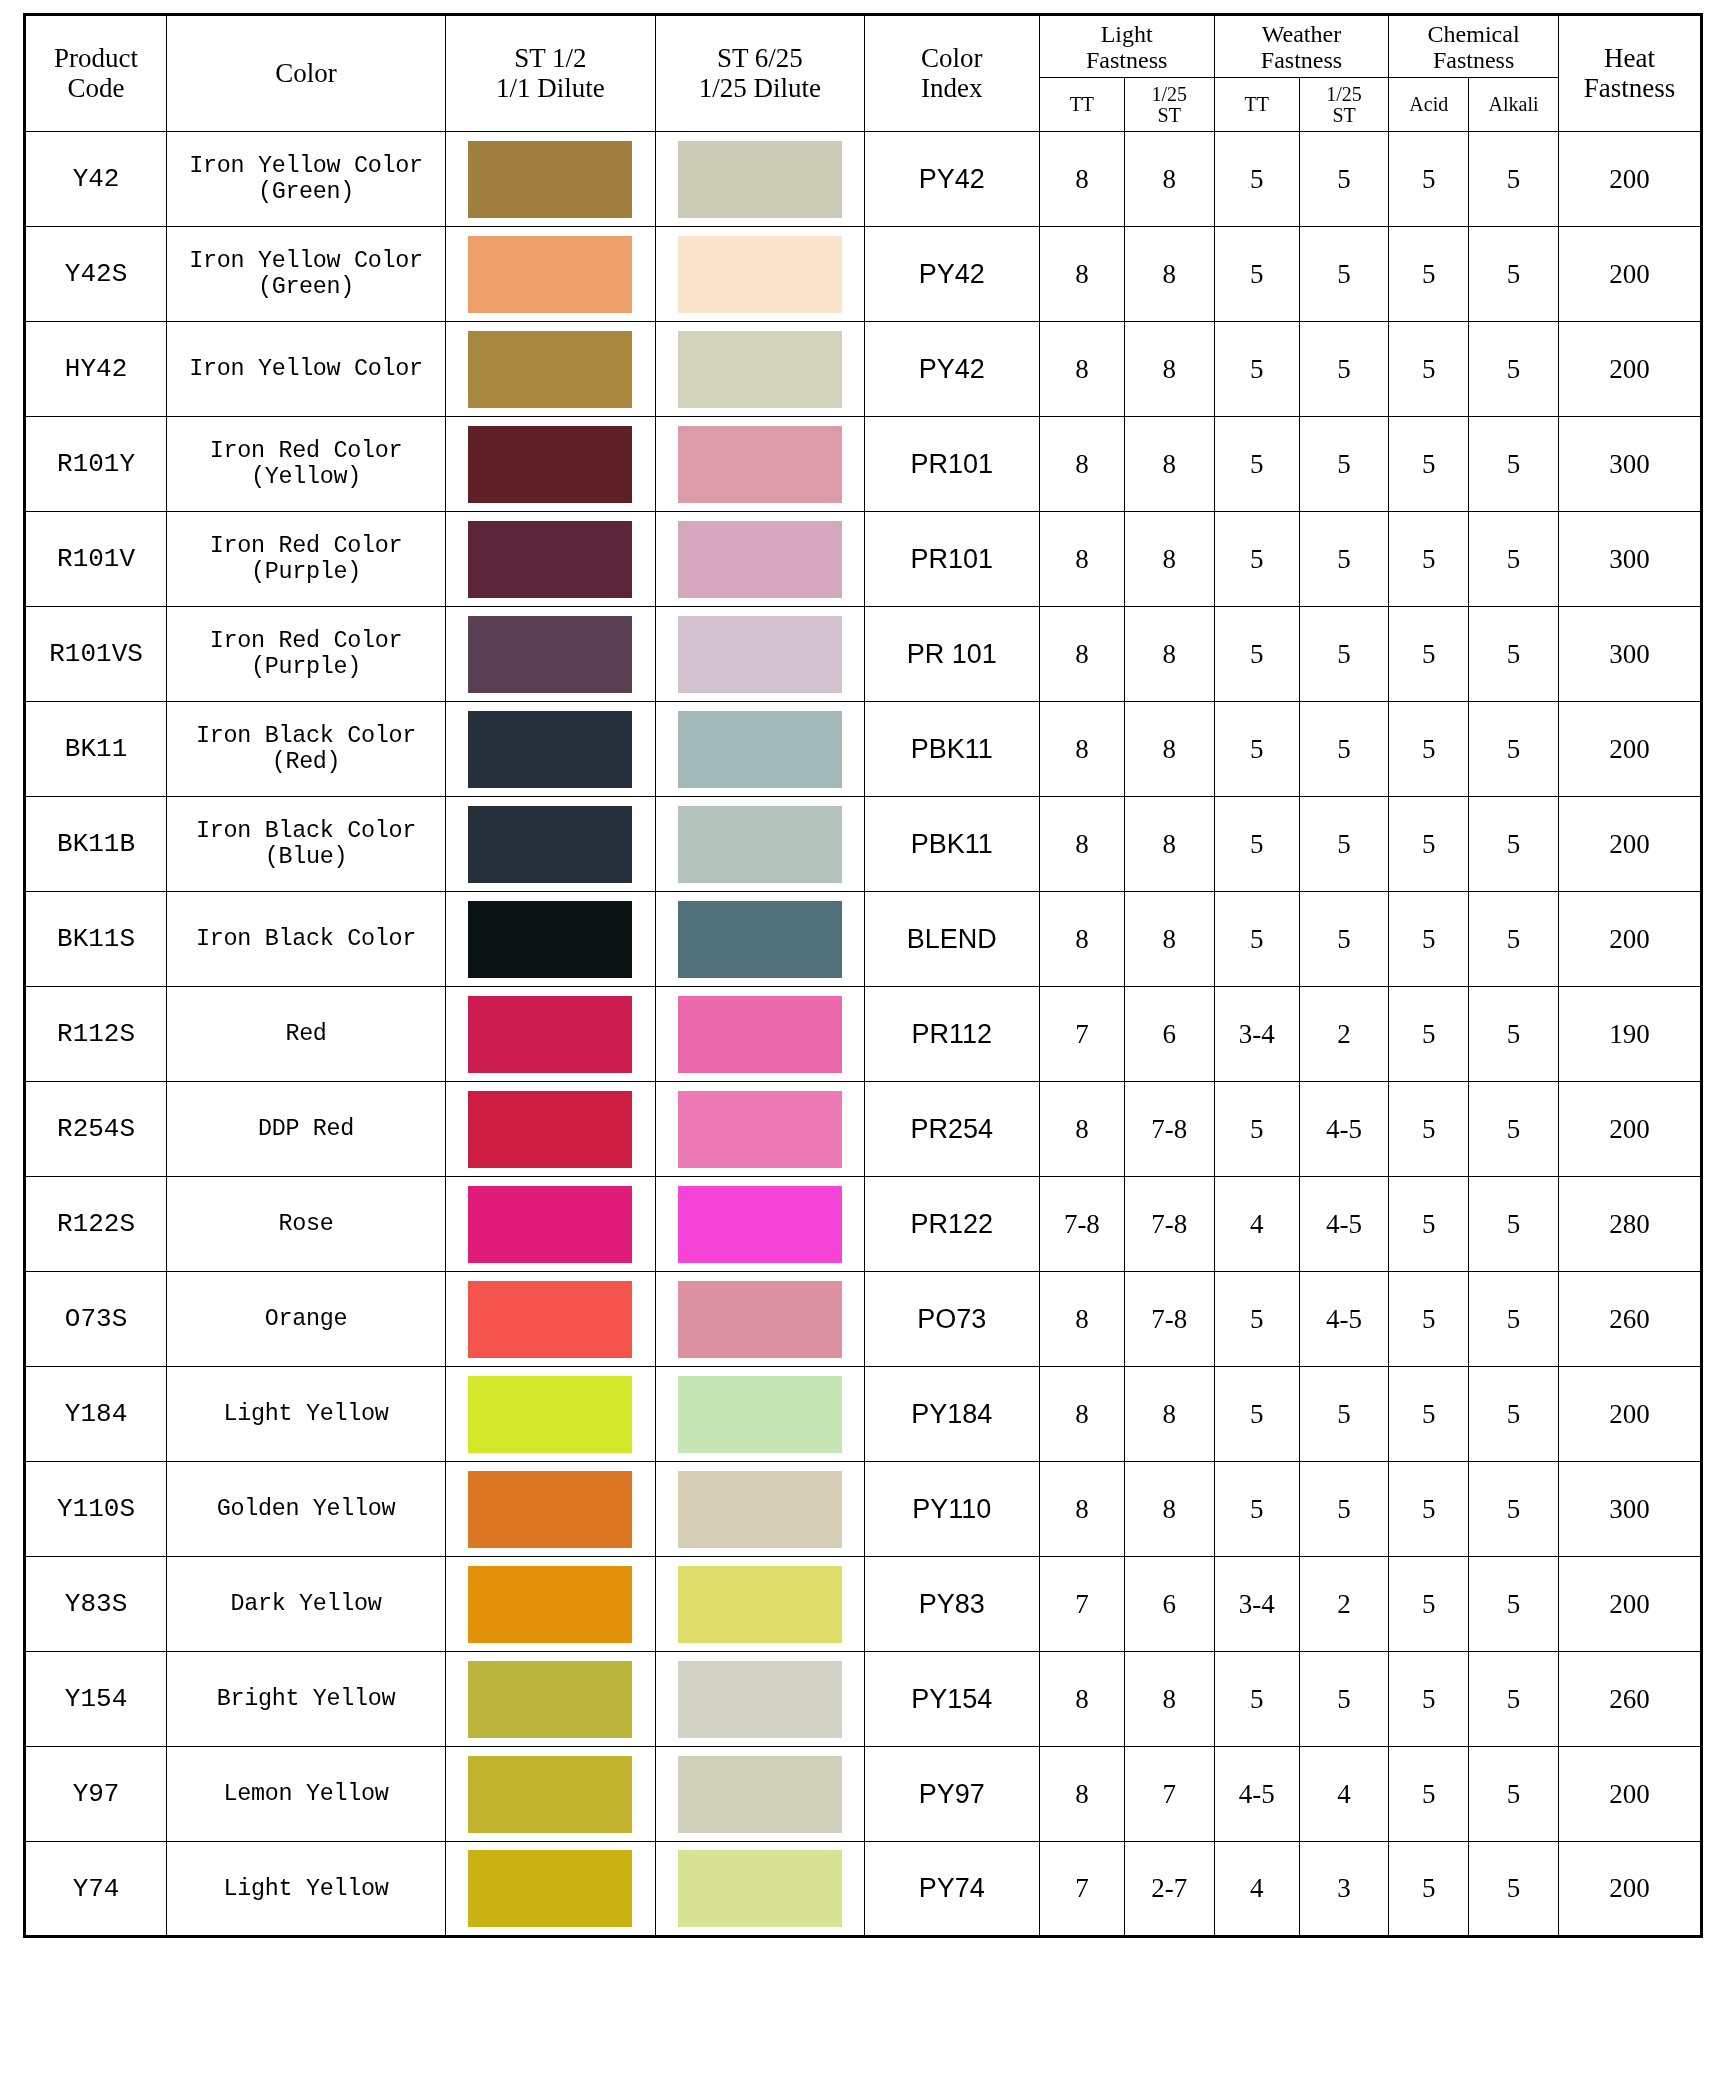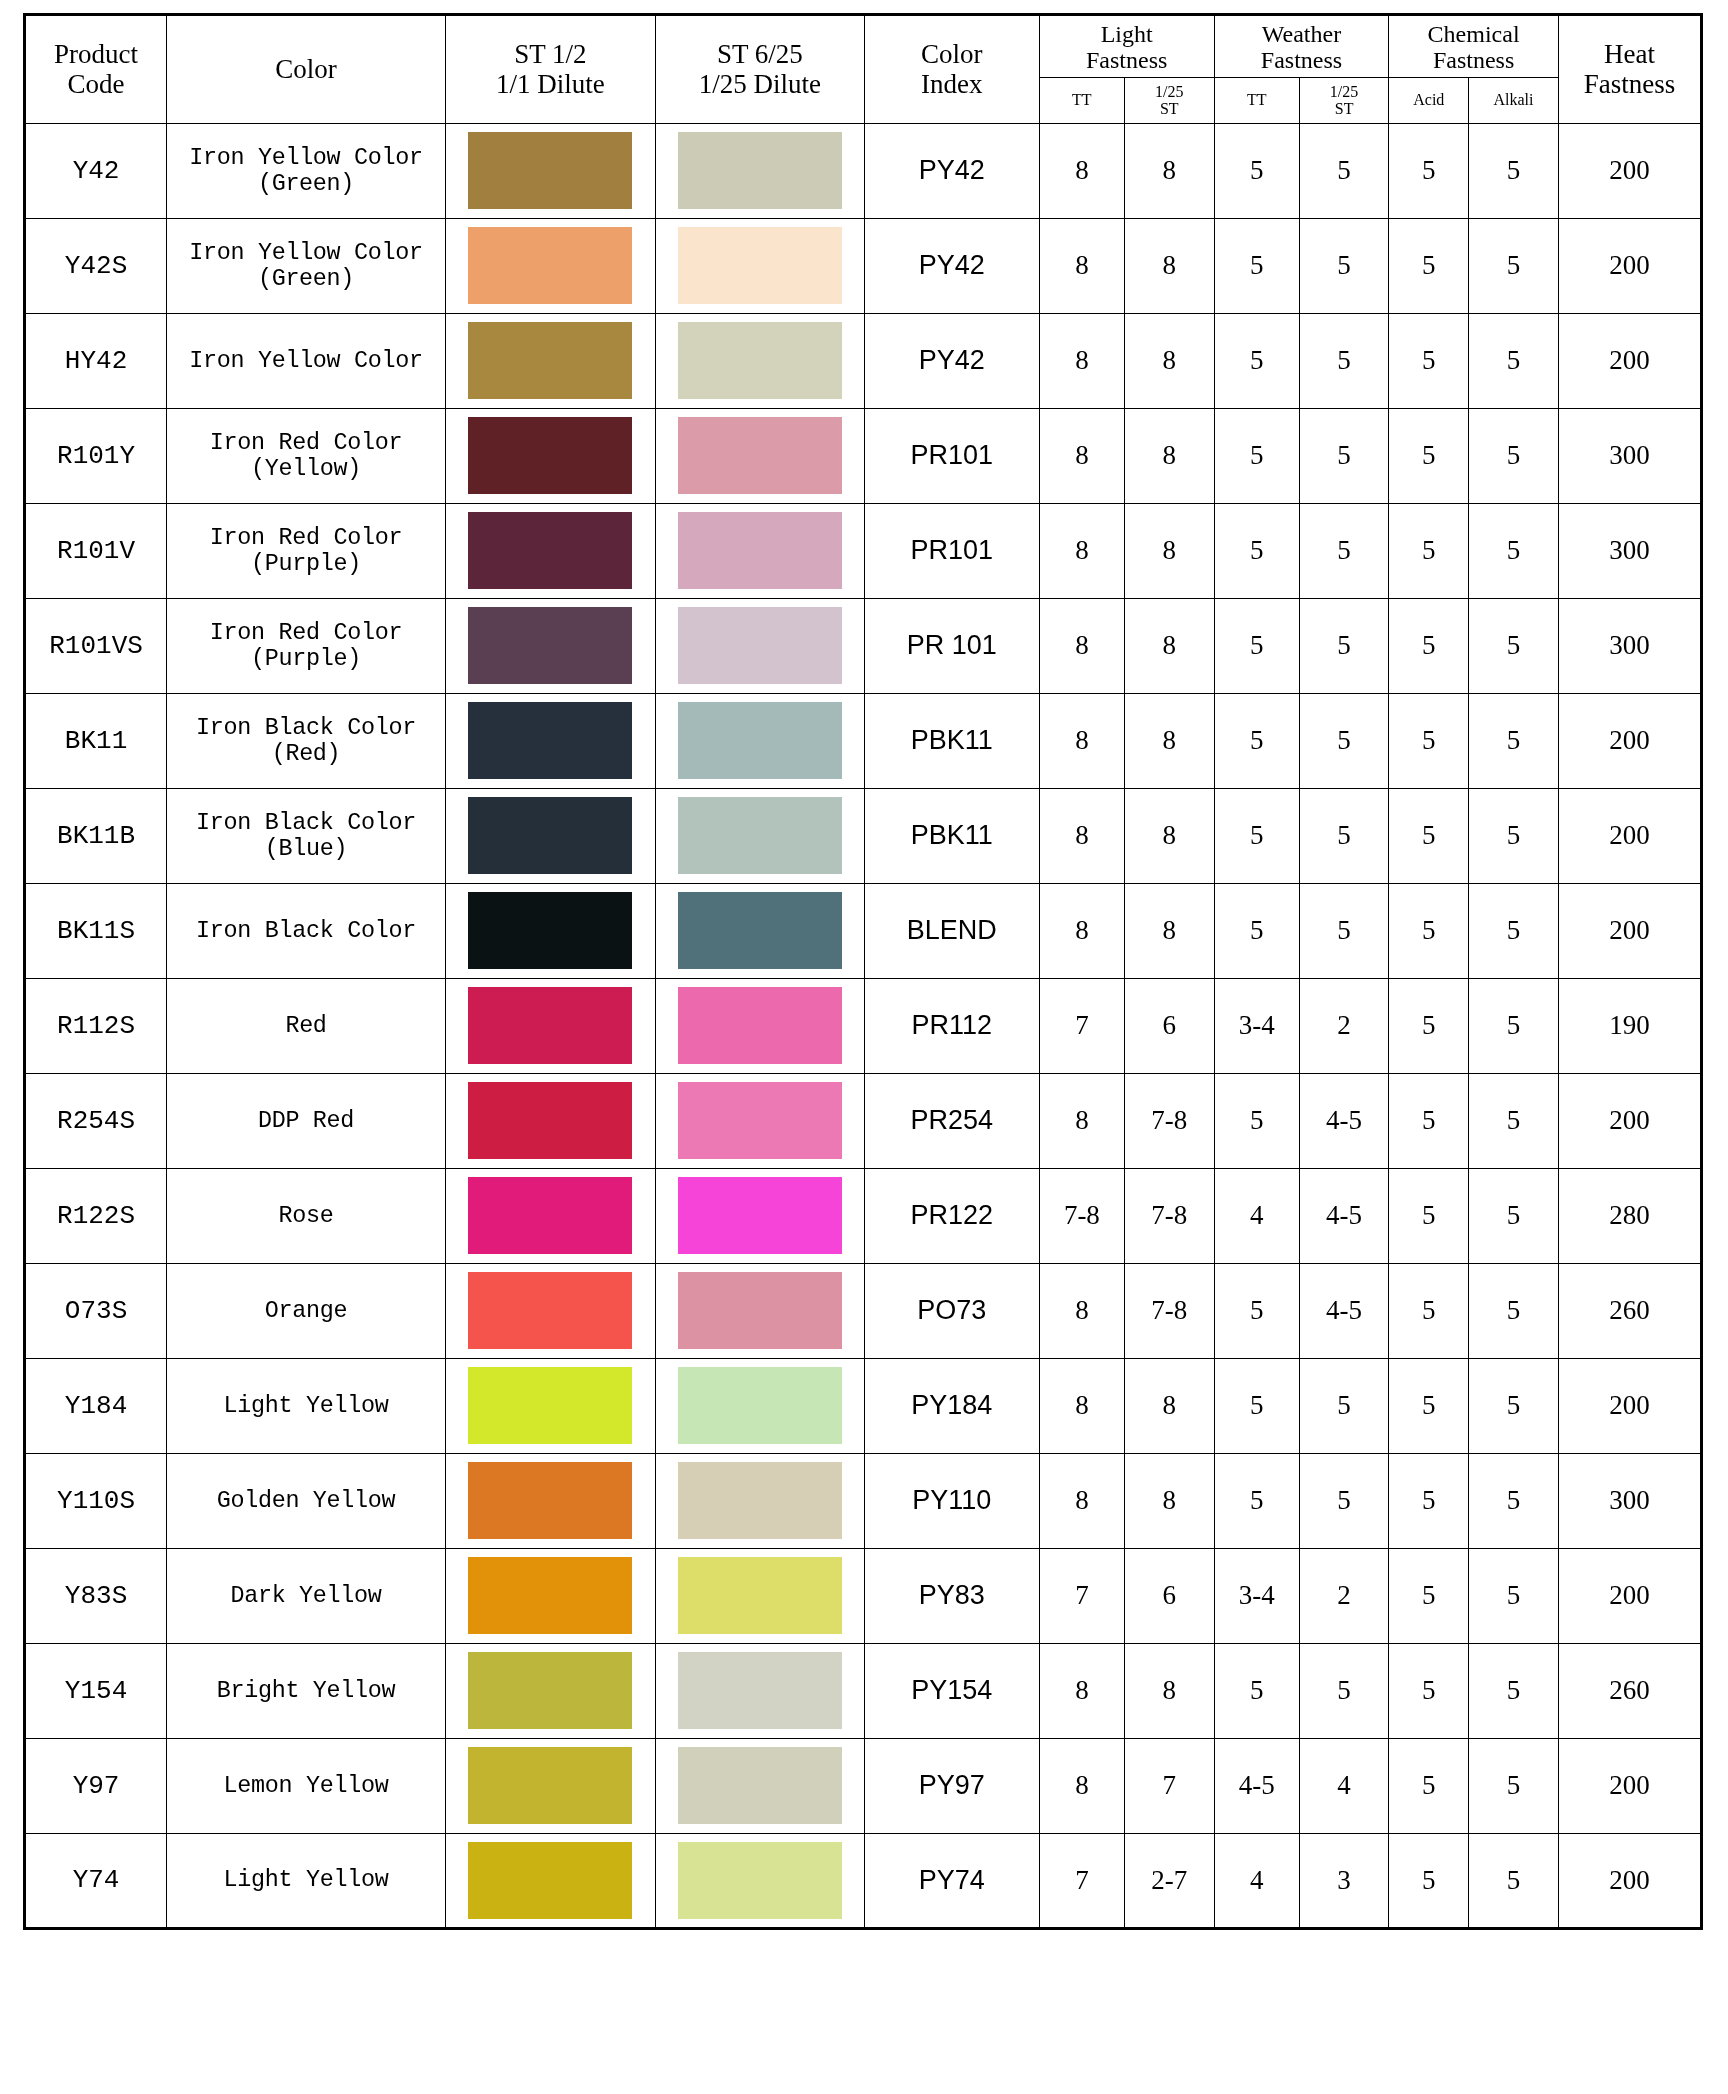--- a/index.html
+++ b/index.html
@@ -39,21 +39,21 @@
     font-size: 27px;
     line-height: 1.12;
     padding: 3.6px 1.8px;
   }
   thead th.group {
     font-size: 24px;
     line-height: 1.1;
     padding: 5.4px 1.8px 3.6px 1.8px;
   }
   thead th.sub {
-    font-size: 16px;
+    font-size: 20px;
     line-height: 1.05;
     padding: 5.4px 0.9px;
   }
   
   col.c-code      { width: 131px; }
   col.c-color     { width: 259px; }
   col.c-st11      { width: 194px; }
   col.c-st125     { width: 194px; }
   col.c-index     { width: 162px; }
   col.c-num       { width: 79px; }

